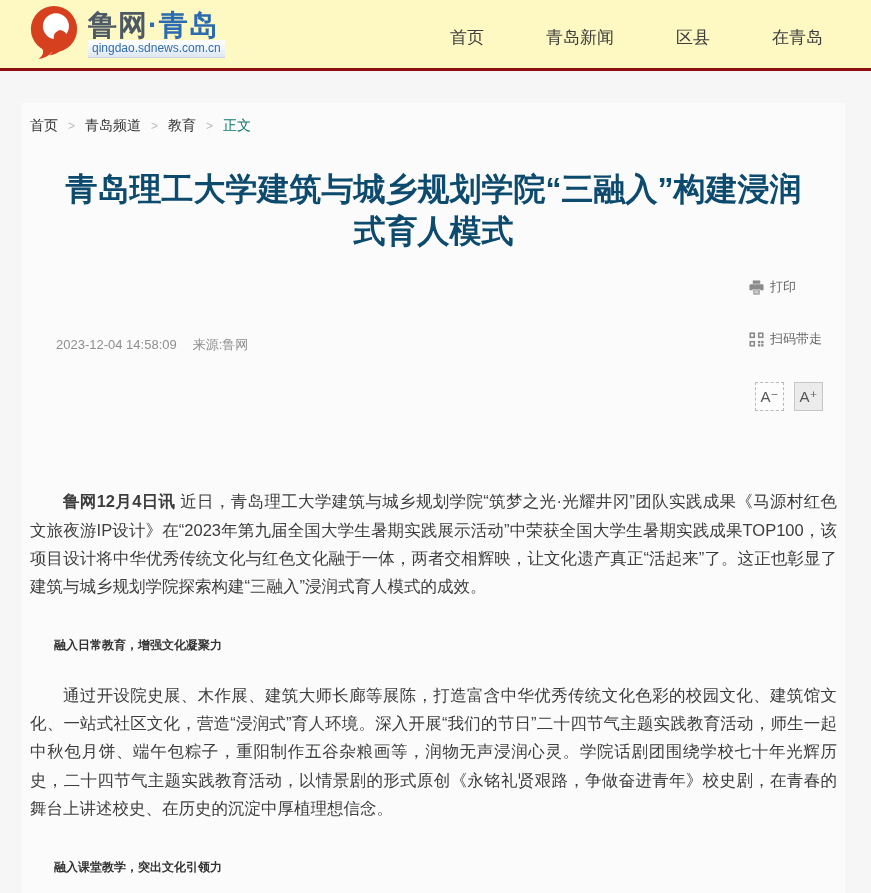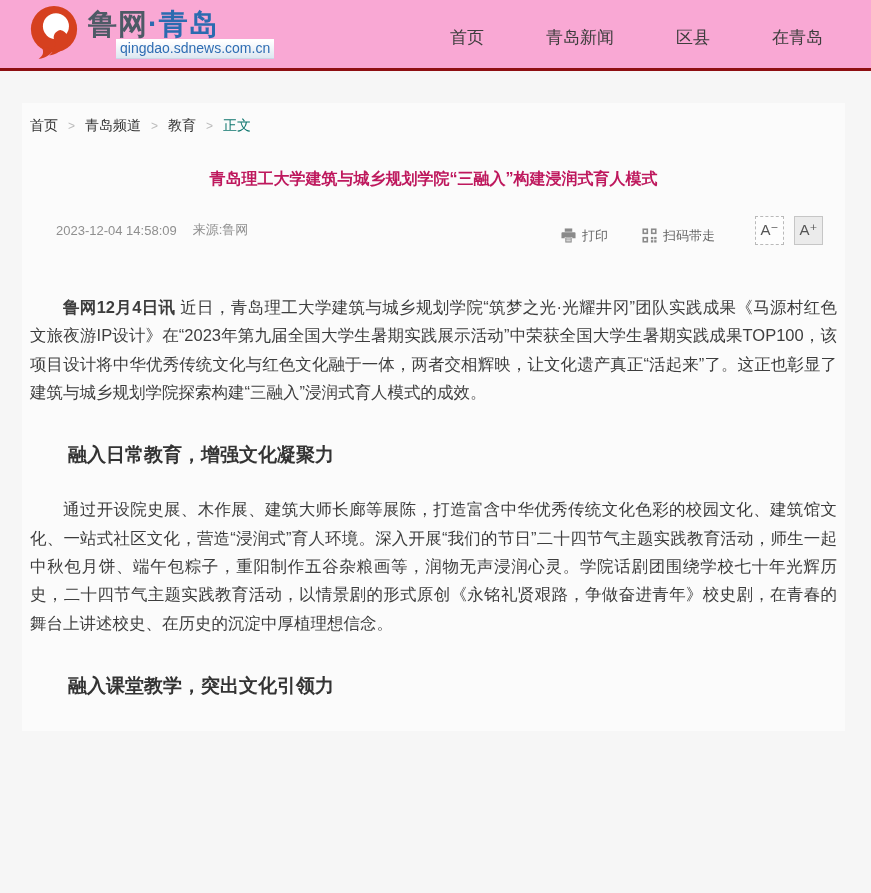--- a/index.html
+++ b/index.html
@@ -6,21 +6,21 @@
     margin: 0;
     padding: 0;
     width: 871px;
     height: 893px;
     overflow: hidden;
     background: #f6f6f6;
     font-family: "Liberation Sans", "DejaVu Sans", sans-serif;
   }
   
   .header {
-    background: #f9a8d4;
+    background: #fef9c3;
     height: 68px;
     border-bottom: 3px solid #8e0f12;
     display: flex;
     align-items: center;
     justify-content: space-between;
   }
   .logo {
     display: flex;
     align-items: center;
     margin-left: 28px;
@@ -30,26 +30,25 @@
   .logo-title {
     font-size: 29px;
     font-weight: bold;
     letter-spacing: 1px;
     line-height: 30px;
     white-space: nowrap;
   }
   .logo-title .t1 { color: #4d5a66; }
   .logo-title .t2 { color: #2b6bb0; }
   .logo-url {
-    font-size: 14px;
+    font-size: 12px;
     color: #2f6db3;
     padding: 1px 4px 2px;
     background: linear-gradient(to bottom, #ffffff 10%, #dde7f1 100%);
     border-bottom: 1px solid #c9d7e6;
-    margin-left: 28px;
   }
   .nav {
     display: flex;
     align-items: center;
     gap: 62px;
     margin-right: 48px;
     margin-top: 6px;
   }
   .nav a {
     font-size: 17px;
@@ -74,38 +73,38 @@
     display: flex;
     align-items: center;
     gap: 10px;
   }
   .breadcrumb a { color: #333; text-decoration: none; cursor: pointer; }
   .breadcrumb .sep { color: #bbb; font-size: 12px; }
   .breadcrumb .current { color: #0f766e; }
   
   .title {
     text-align: center;
-    font-size: 16px;
+    font-size: 32px;
     font-weight: bold;
-    color: #be185d;
+    color: #0c4a6e;
     margin: 30px 30px 0 30px;
     line-height: 1.3;
   }
   
   .meta {
     display: flex;
     justify-content: space-between;
     align-items: center;
     margin: 26px 14px 0 26px;
     font-size: 13px;
     color: #8f8f8f;
     gap: 20px;
   }
   .meta-left { display: flex; gap: 16px; align-items: center; }
-  .meta-right { display: flex; align-items: flex-end; gap: 34px; }
+  .meta-right { display: flex; align-items: flex-start; gap: 34px; flex-direction: column; }
   .tool {
     display: flex;
     align-items: center;
     gap: 6px;
     color: #666;
     cursor: pointer;
   }
   .tool svg { display: block; }
   .font-btns { display: flex; gap: 10px; margin-left: 6px; }
   .font-btn {
@@ -122,24 +121,24 @@
   
   .article { margin-top: 22px; }
   .article p {
     font-size: 16.5px;
     color: #3d3d3d;
     line-height: 1.72;
     text-align: justify;
     text-indent: 2em;
     margin: 27px 0;
   }
-  .article p.lead { margin-top: 48px; }
+  .article p.lead { margin-top: 76px; }
   .article p b.lead-bold { font-weight: bold; }
   .article h3 {
-    font-size: 19px;
+    font-size: 12px;
     font-weight: bold;
     color: #333;
     text-indent: 2em;
     margin: 36px 0 2px 0;
   }
 </style>
 </head>
 <body>
 
 <div class="header">

